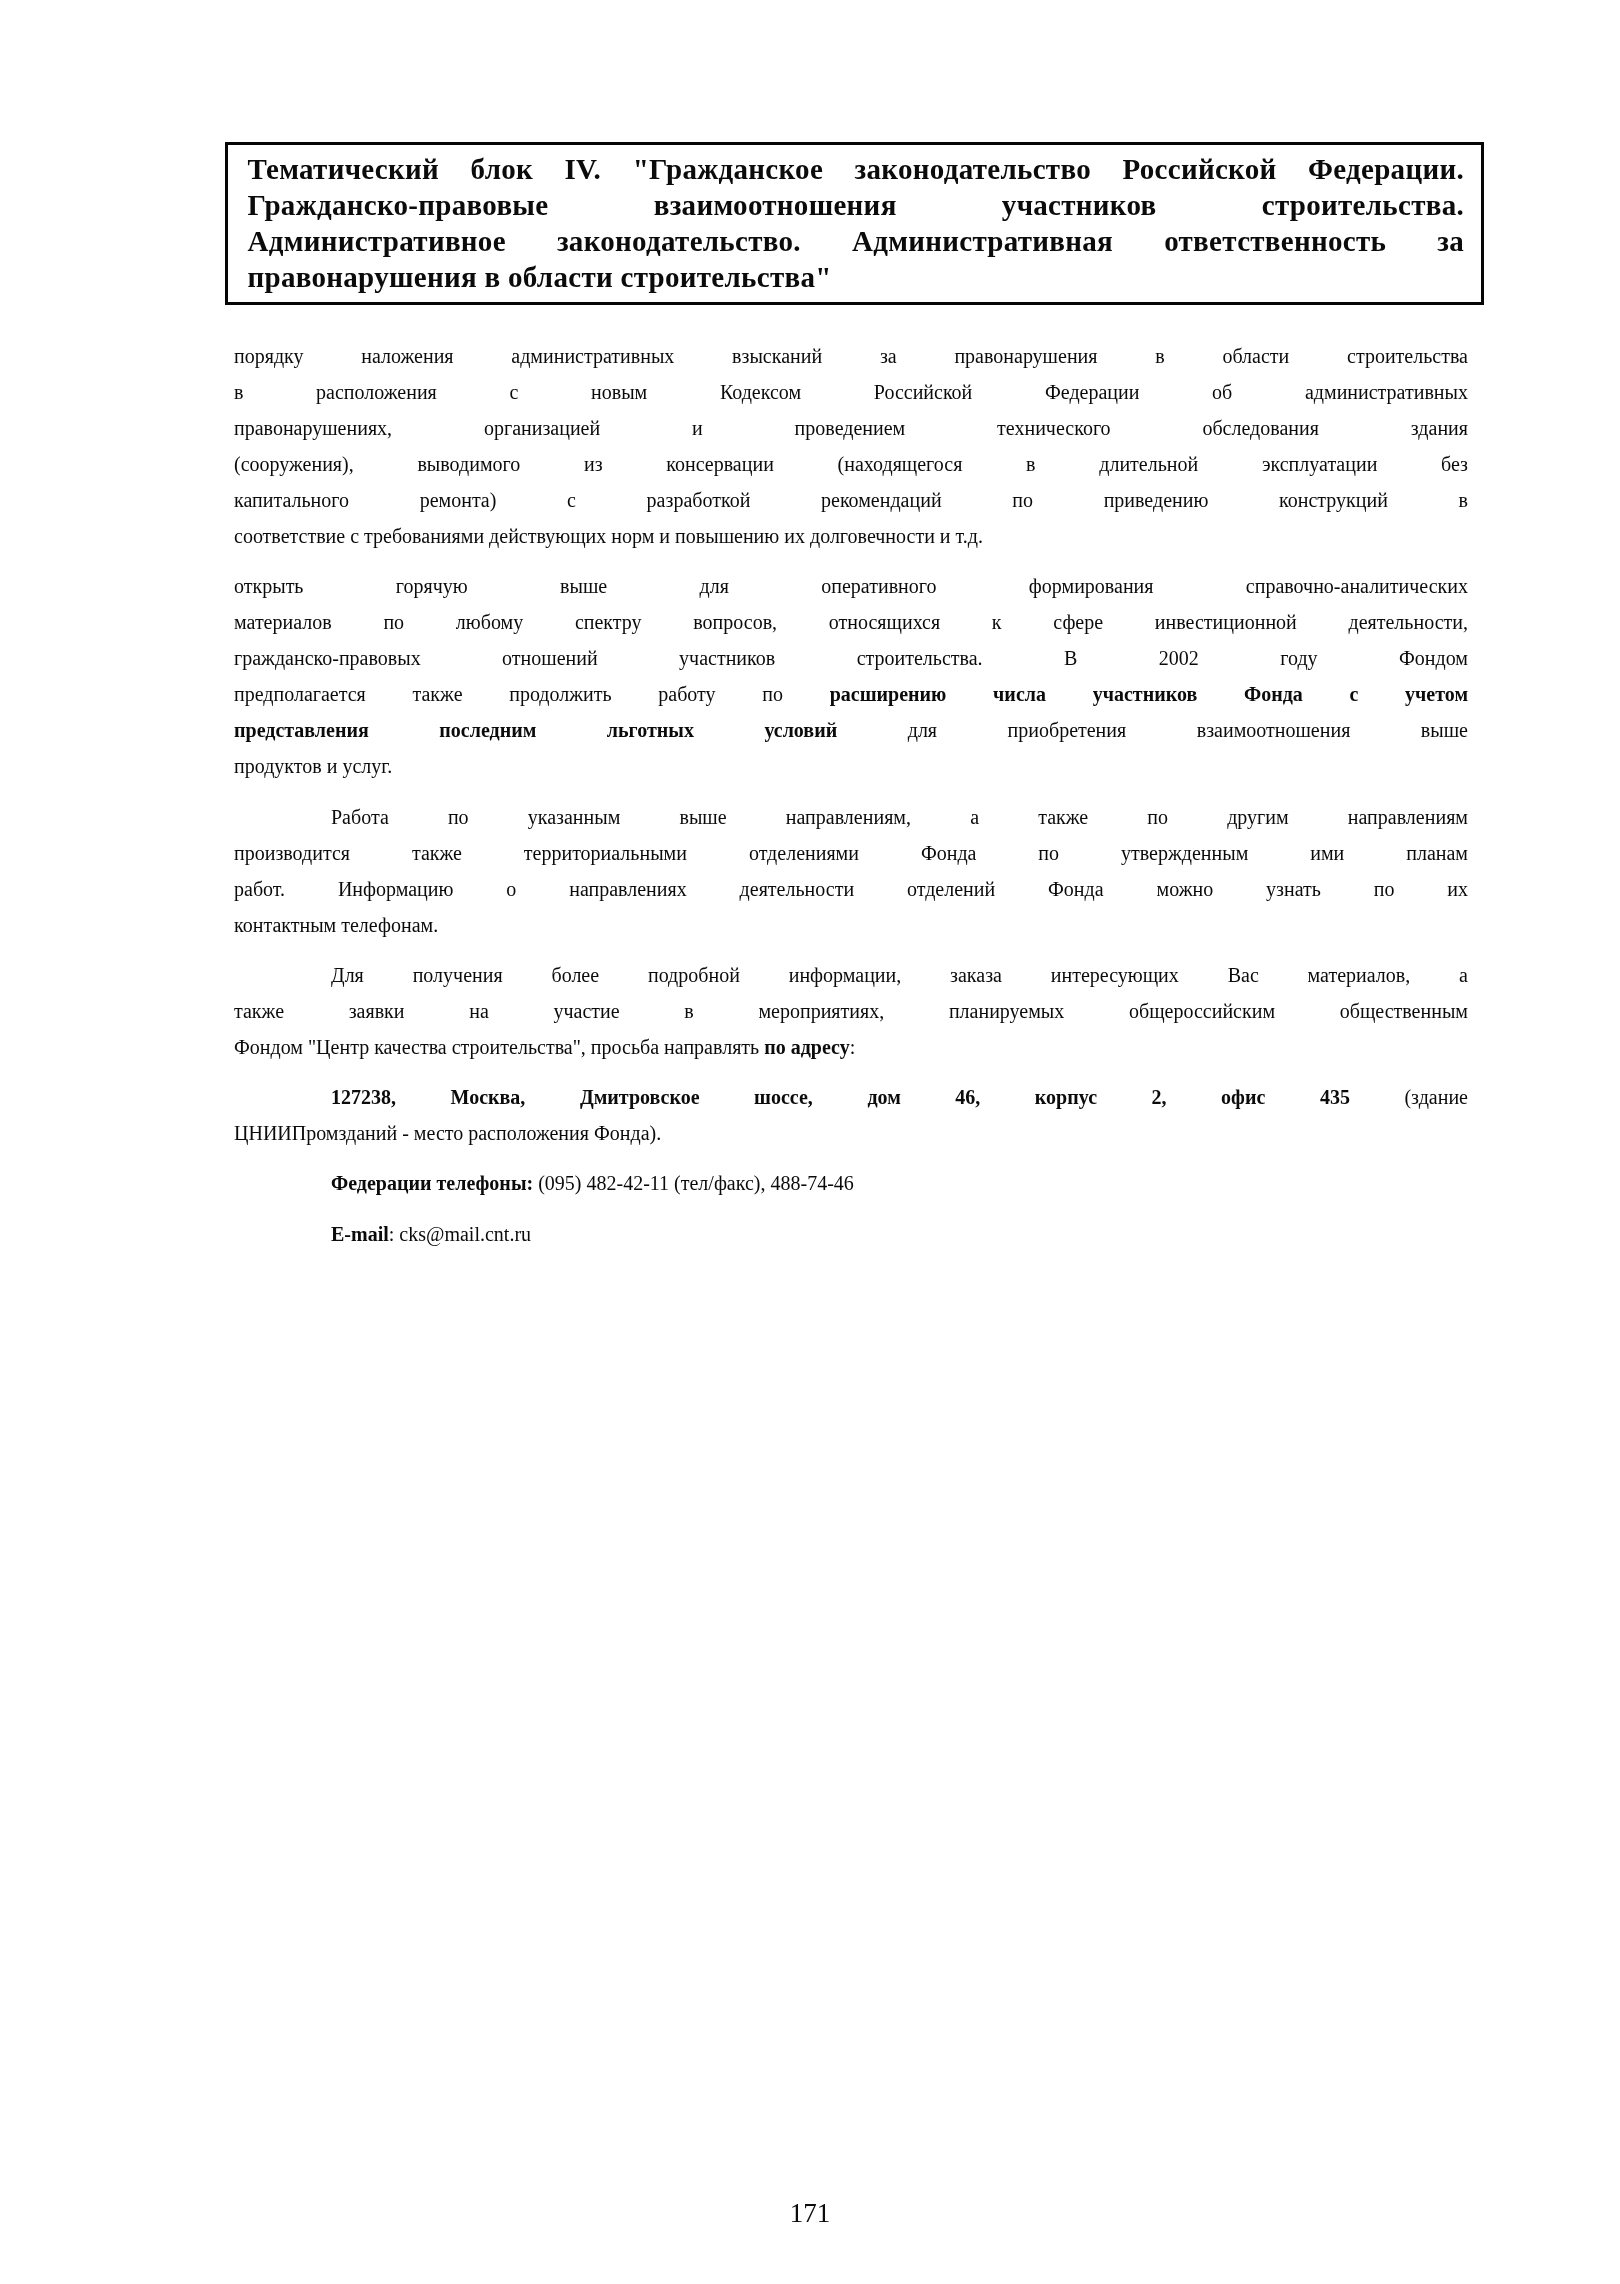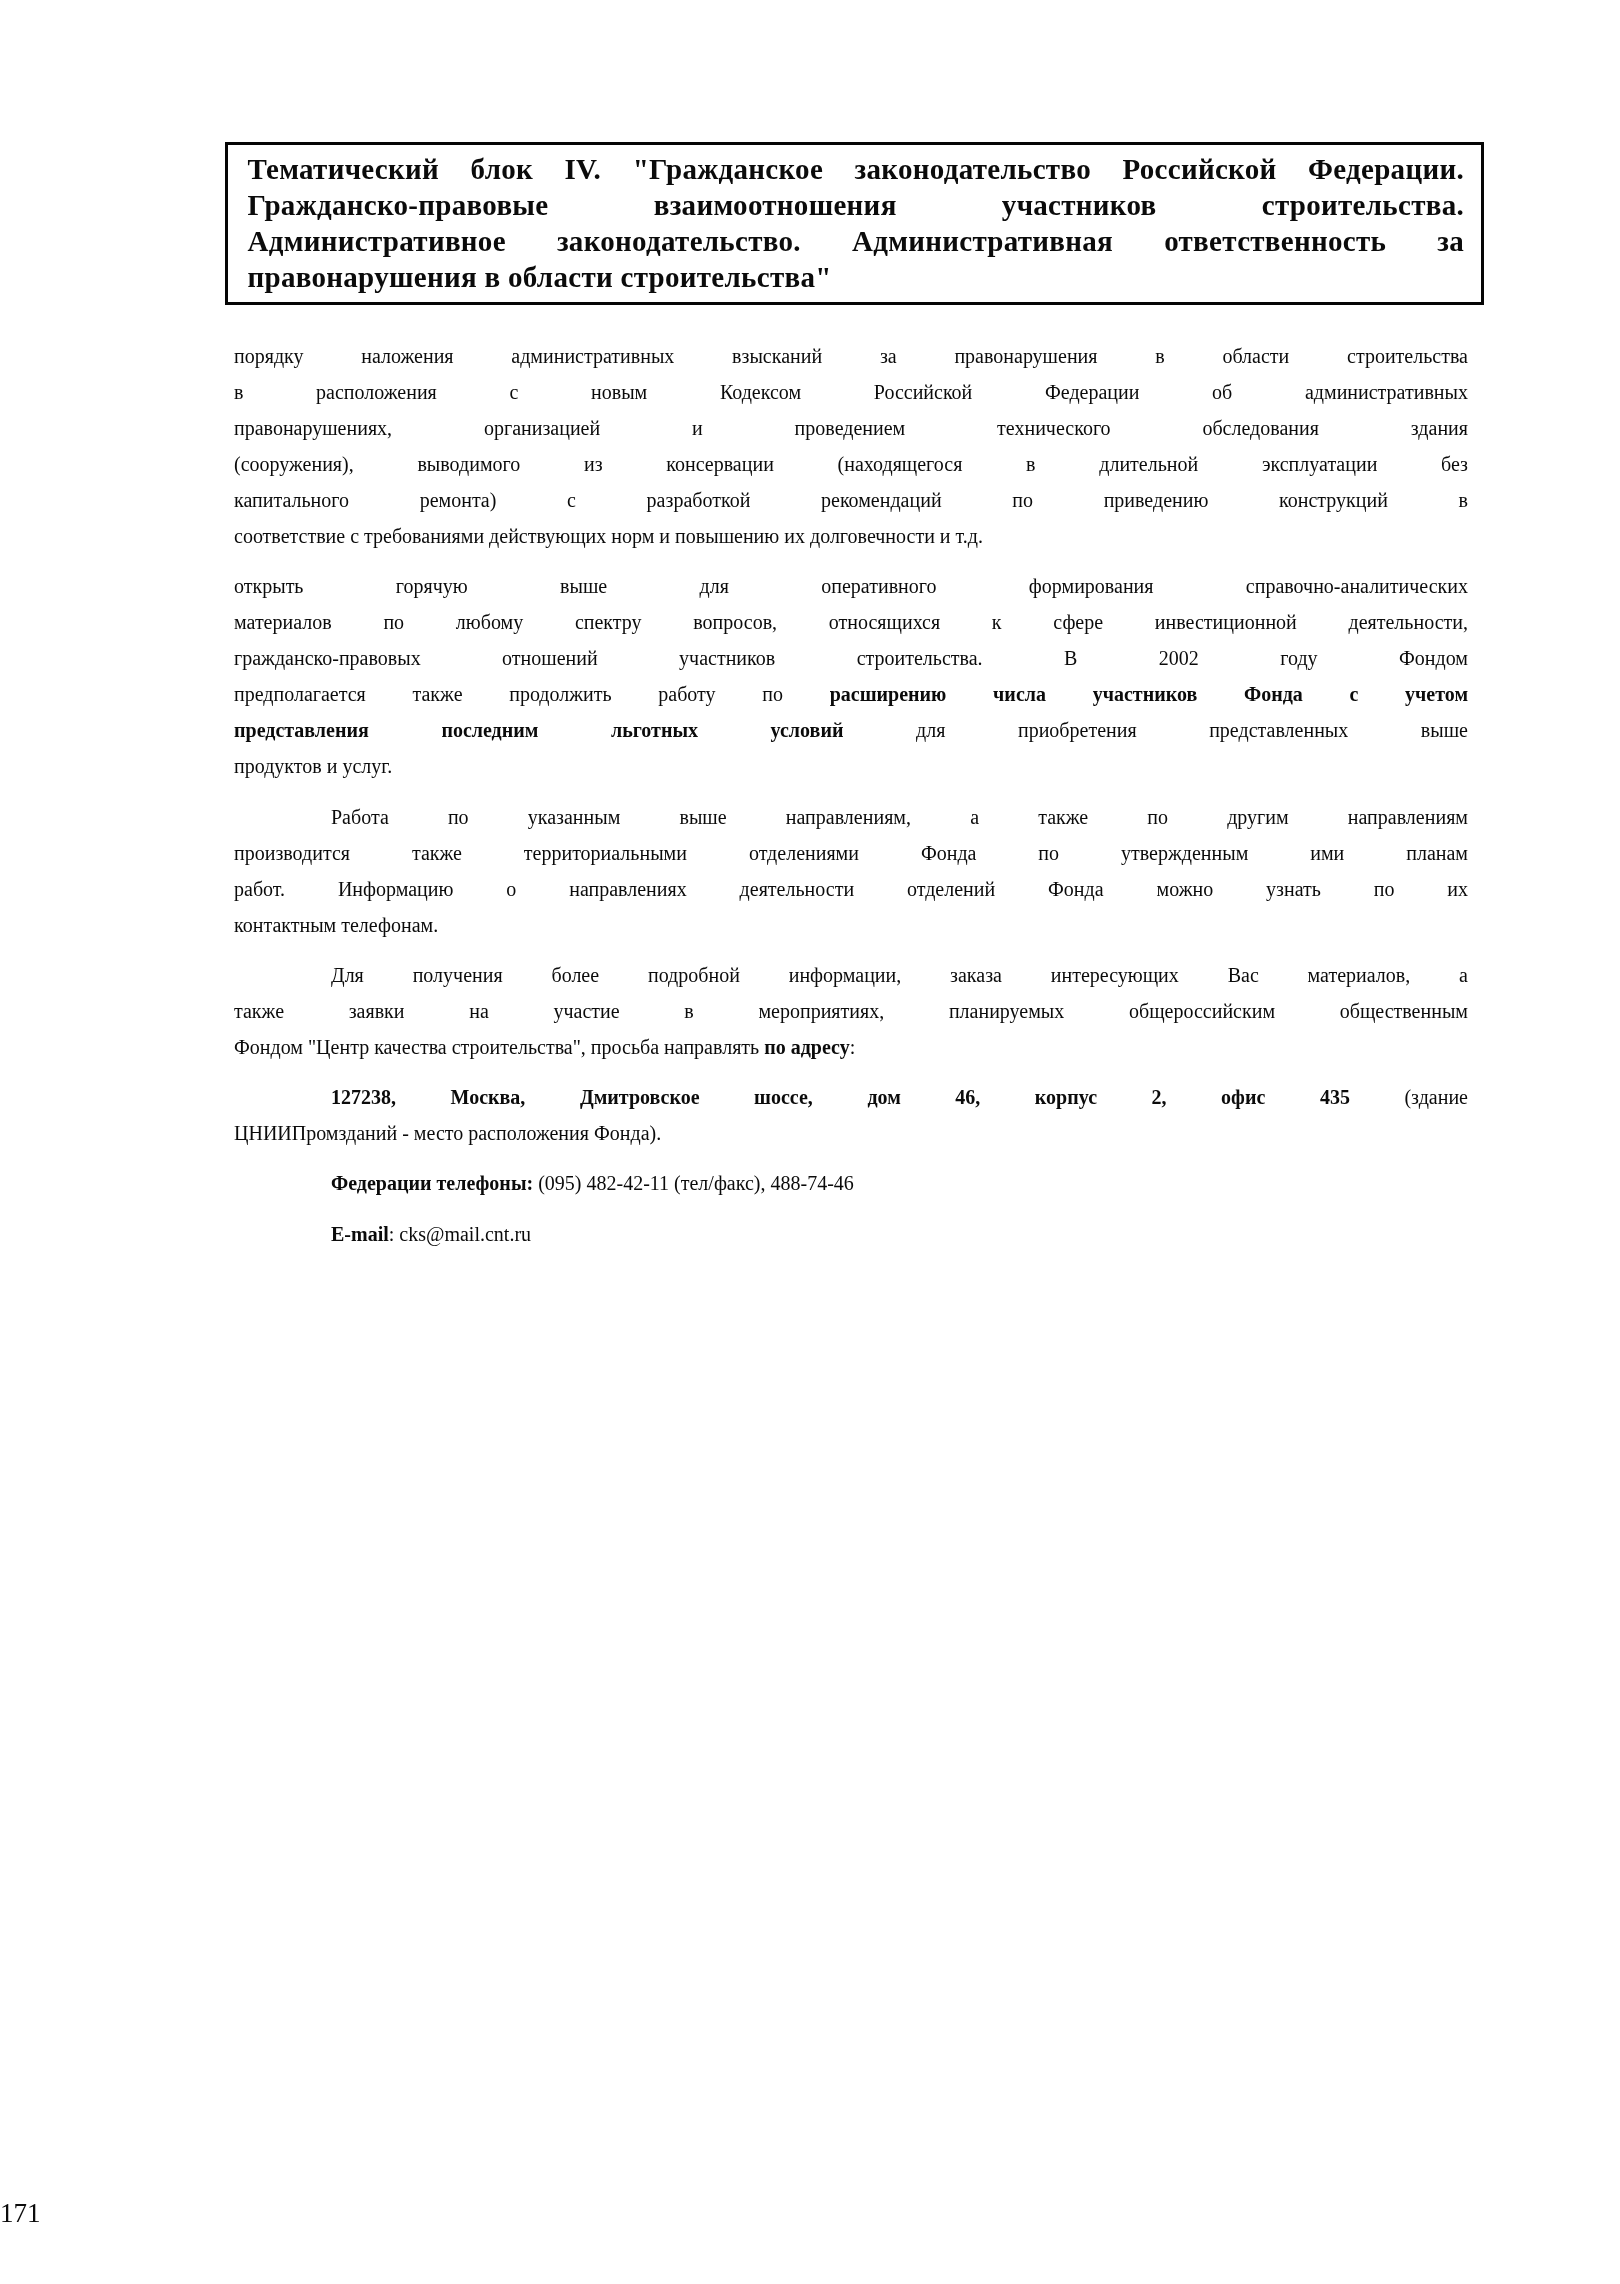--- a/index.html
+++ b/index.html
@@ -37,20 +37,21 @@
   .line{min-height:36px;}
   .line.j{text-align:justify;text-align-last:justify;}
   .line.l{text-align:left;}
   .line.ind{text-indent:97px;}
   .b{font-weight:bold;}
   .page-number{
     position:absolute;
     left:0;
     top:2198px;
     width:1620px;
+    text-align:center;
     font-size:27px;
     line-height:31px;
   }
 </style>
 </head>
 <body>
 
 <div class="page">
   <div class="header-box" id="headerBox">
       <div class="line j"><span class="b">Тематический блок IV. "Гражданское законодательство Российской Федерации.</span></div>
@@ -65,21 +66,21 @@
         <div class="line j"><span class="">правонарушениях, организацией и проведением технического обследования здания</span></div>
         <div class="line j"><span class="">(сооружения), выводимого из консервации (находящегося в длительной эксплуатации без</span></div>
         <div class="line j"><span class="">капитального ремонта) с разработкой рекомендаций по приведению конструкций в</span></div>
         <div class="line l"><span class="">соответствие с требованиями действующих норм и повышению их долговечности и т.д.</span></div>
       </div>
       <div class="paragraph">
         <div class="line j"><span class="">открыть горячую выше для оперативного формирования справочно-аналитических</span></div>
         <div class="line j"><span class="">материалов по любому спектру вопросов, относящихся к сфере инвестиционной деятельности,</span></div>
         <div class="line j"><span class="">гражданско-правовых отношений участников строительства. В 2002 году Фондом</span></div>
         <div class="line j"><span class="">предполагается также продолжить работу по </span><span class="b">расширению числа участников Фонда с учетом</span></div>
-        <div class="line j"><span class="b">представления последним льготных условий</span><span class=""> для приобретения представленных выше</span></div>
+        <div class="line j"><span class="b">представления последним льготных условий</span><span class=""> для приобретения взаимоотношения выше</span></div>
         <div class="line l"><span class="">продуктов и услуг.</span></div>
       </div>
       <div class="paragraph">
         <div class="line j ind"><span class="">Работа по указанным выше направлениям, а также по другим направлениям</span></div>
         <div class="line j"><span class="">производится также территориальными отделениями Фонда по утвержденным ими планам</span></div>
         <div class="line j"><span class="">работ. Информацию о направлениях деятельности отделений Фонда можно узнать по их</span></div>
         <div class="line l"><span class="">контактным телефонам.</span></div>
       </div>
       <div class="paragraph">
         <div class="line j ind"><span class="">Для получения более подробной информации, заказа интересующих Вас материалов, а</span></div>

